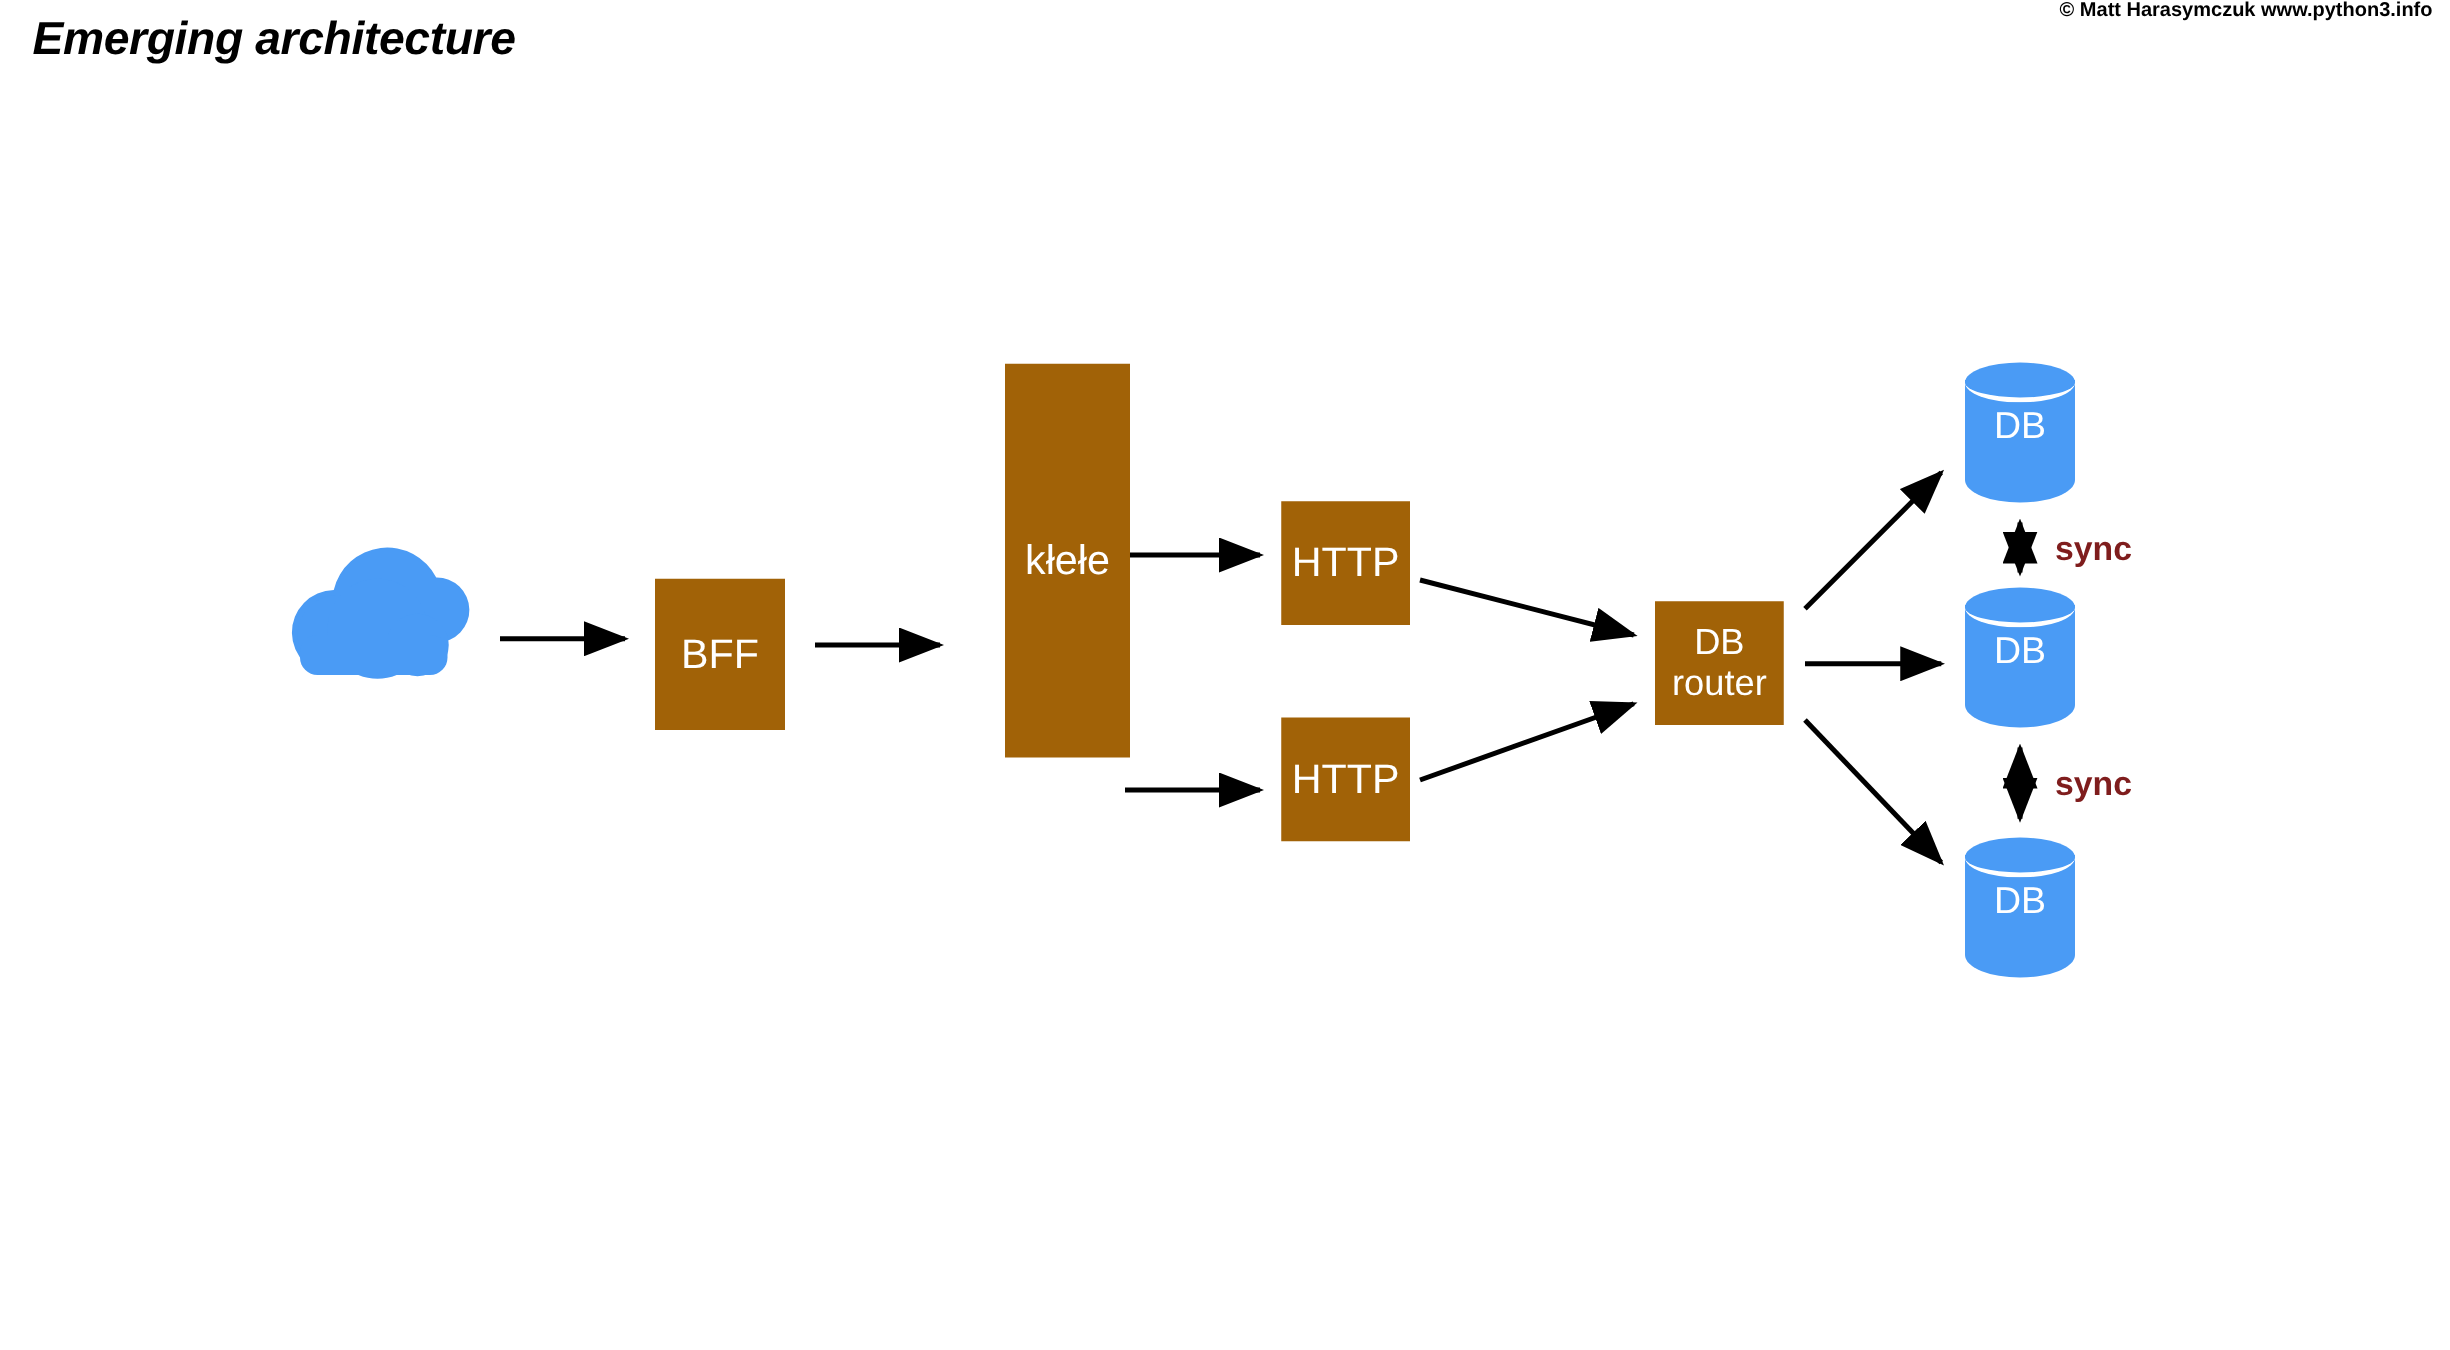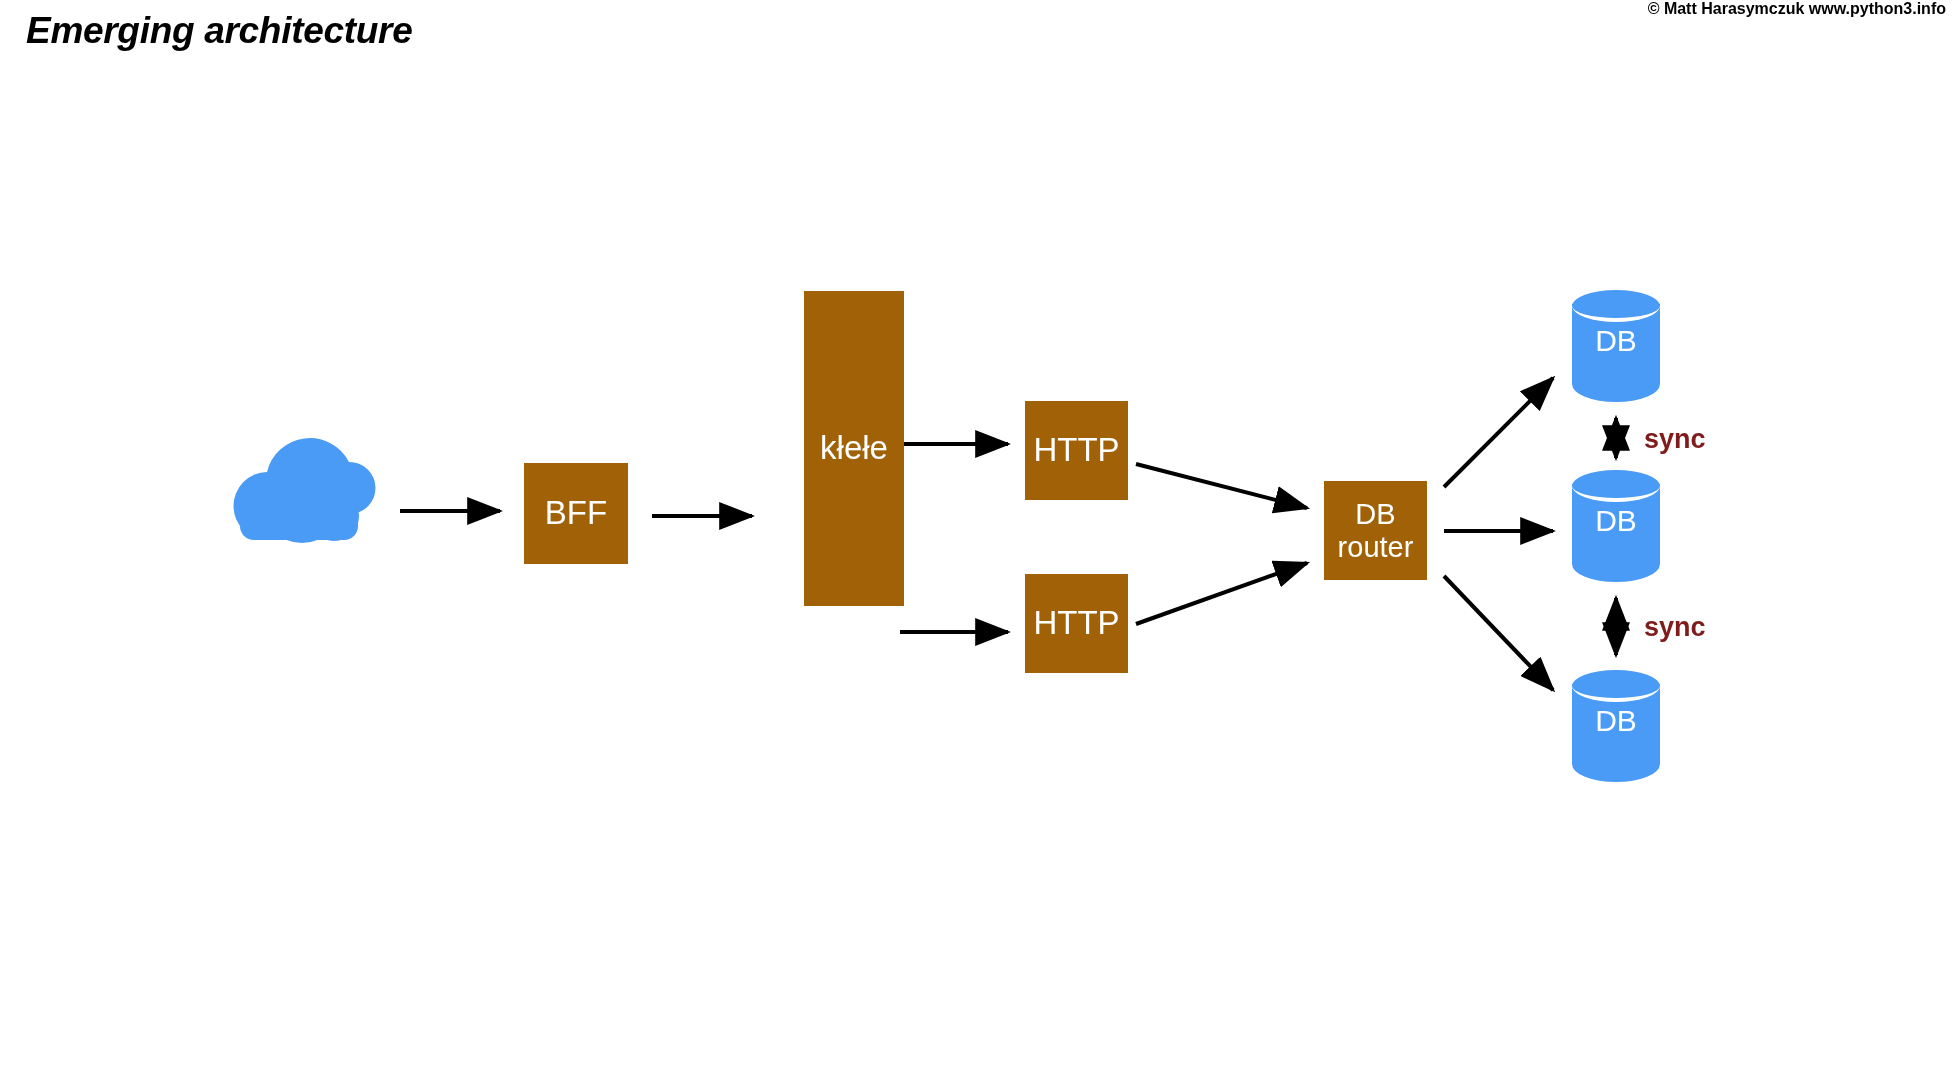--- a/index.html
+++ b/index.html
@@ -176,21 +176,21 @@
                a 44 44 0 0 1 82 -10
                a 26 26 0 0 1 1 52
                z" fill="#4a9bf5"></path>
       <circle cx="270" cy="508" r="32" fill="#4a9bf5"></circle>
       <circle cx="302" cy="503" r="40" fill="#4a9bf5"></circle>
       <circle cx="334" cy="516" r="25" fill="#4a9bf5"></circle>
       <rect x="240" y="508" width="118" height="32" rx="14" fill="#4a9bf5"></rect>
     </g>
   </svg>
 
-  <div class="node-box" style="left:524px; top:463px; width:104px; height:101px;">
+  <div class="node-box" style="left:524px; top:463px; width:104px; height:121px;">
     <span class="lbl-line">BFF</span>
   </div>
 
   <div class="node-box" style="left:776px; top:291px; width:100px; height:315px;margin-left:28px;">
     <span class="lbl-line">kłełe</span>
   </div>
 
   <div class="node-box" style="left:1025px; top:401px; width:103px; height:99px;">
     <span class="lbl-line">HTTP</span>
   </div>

